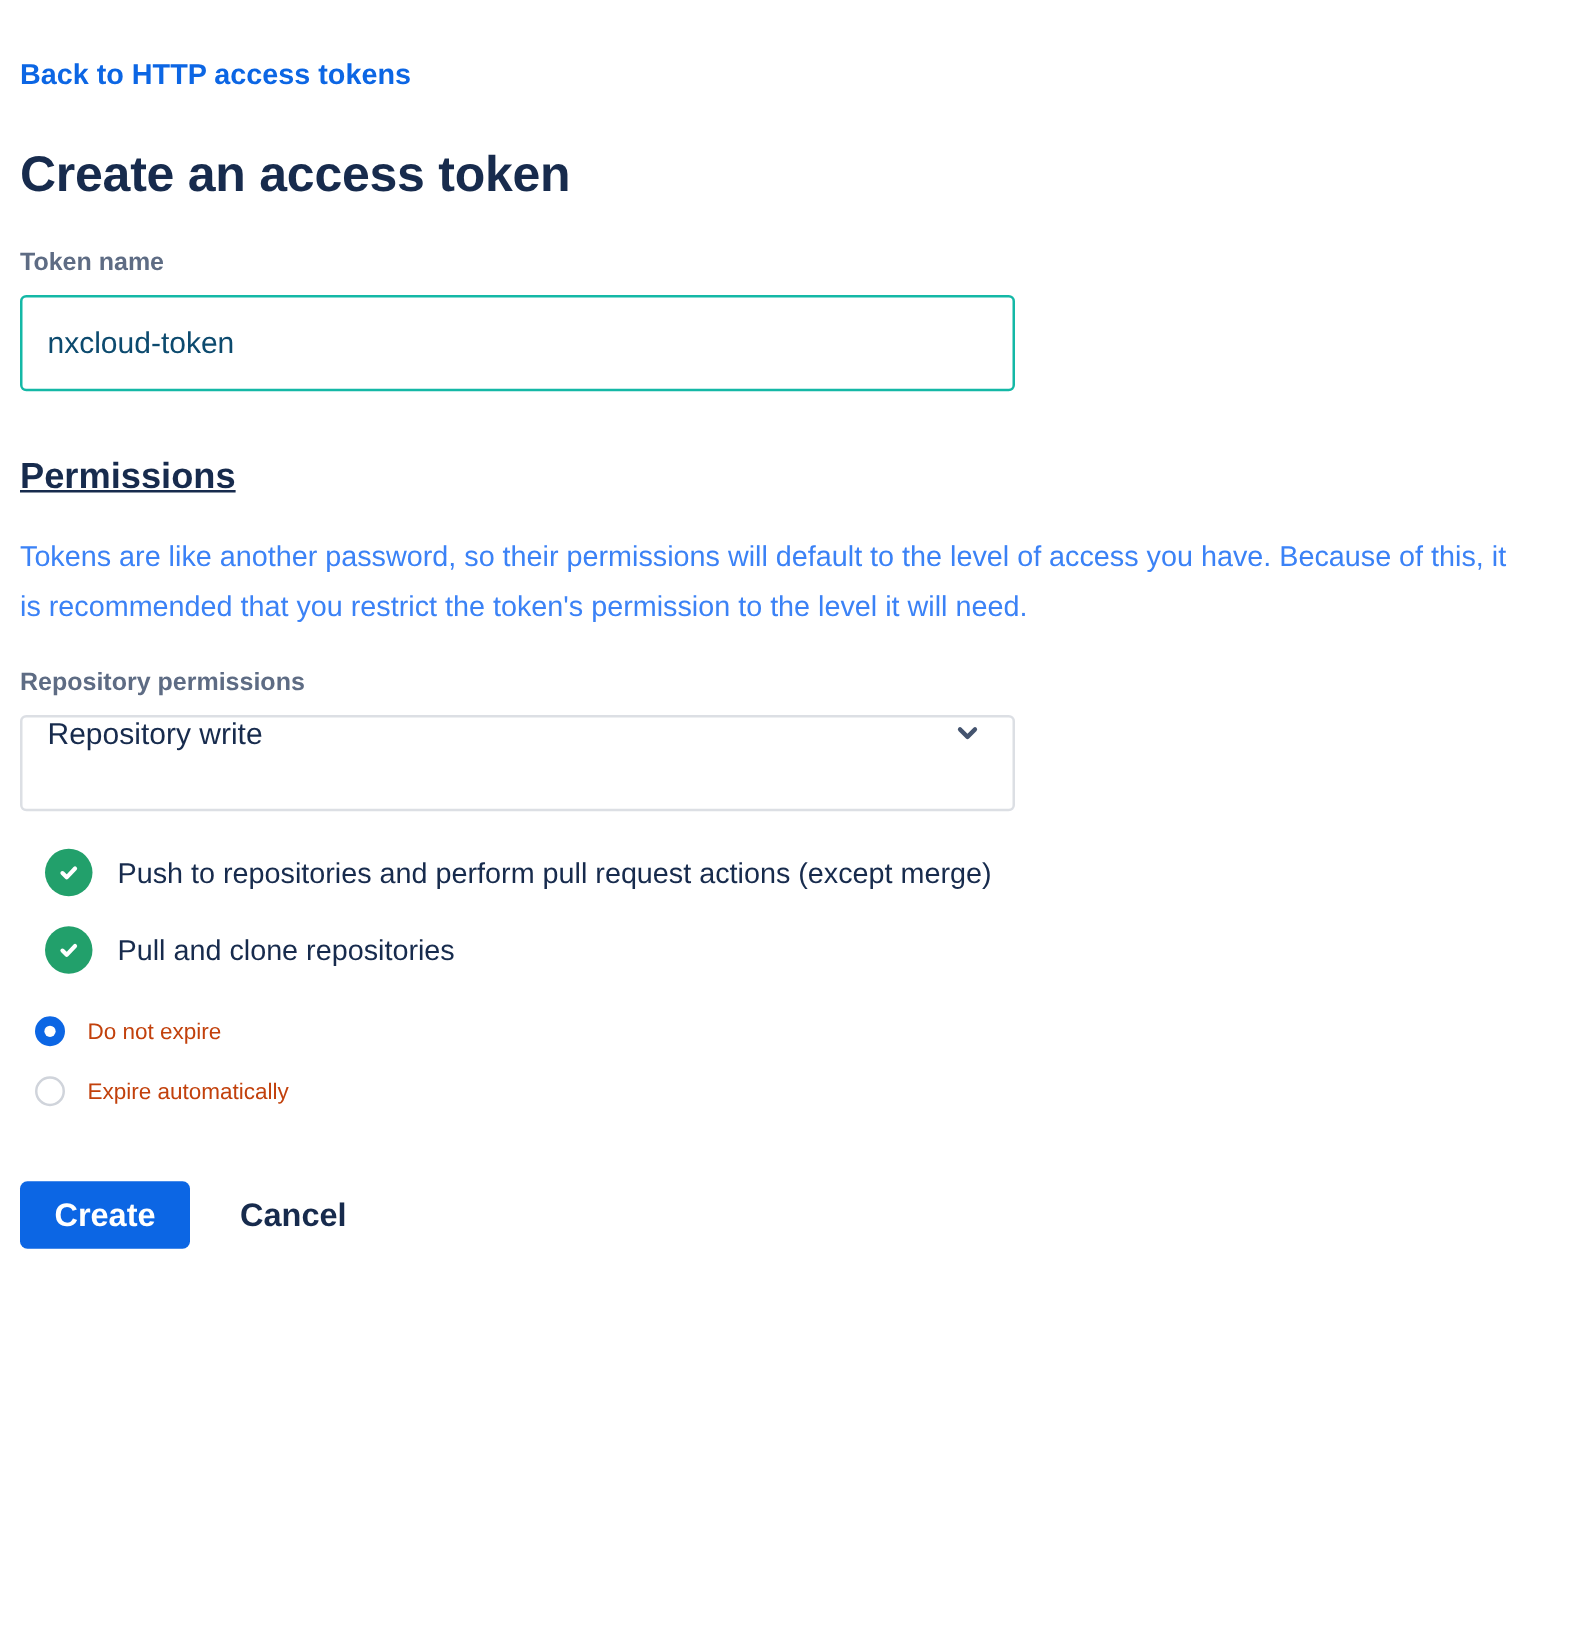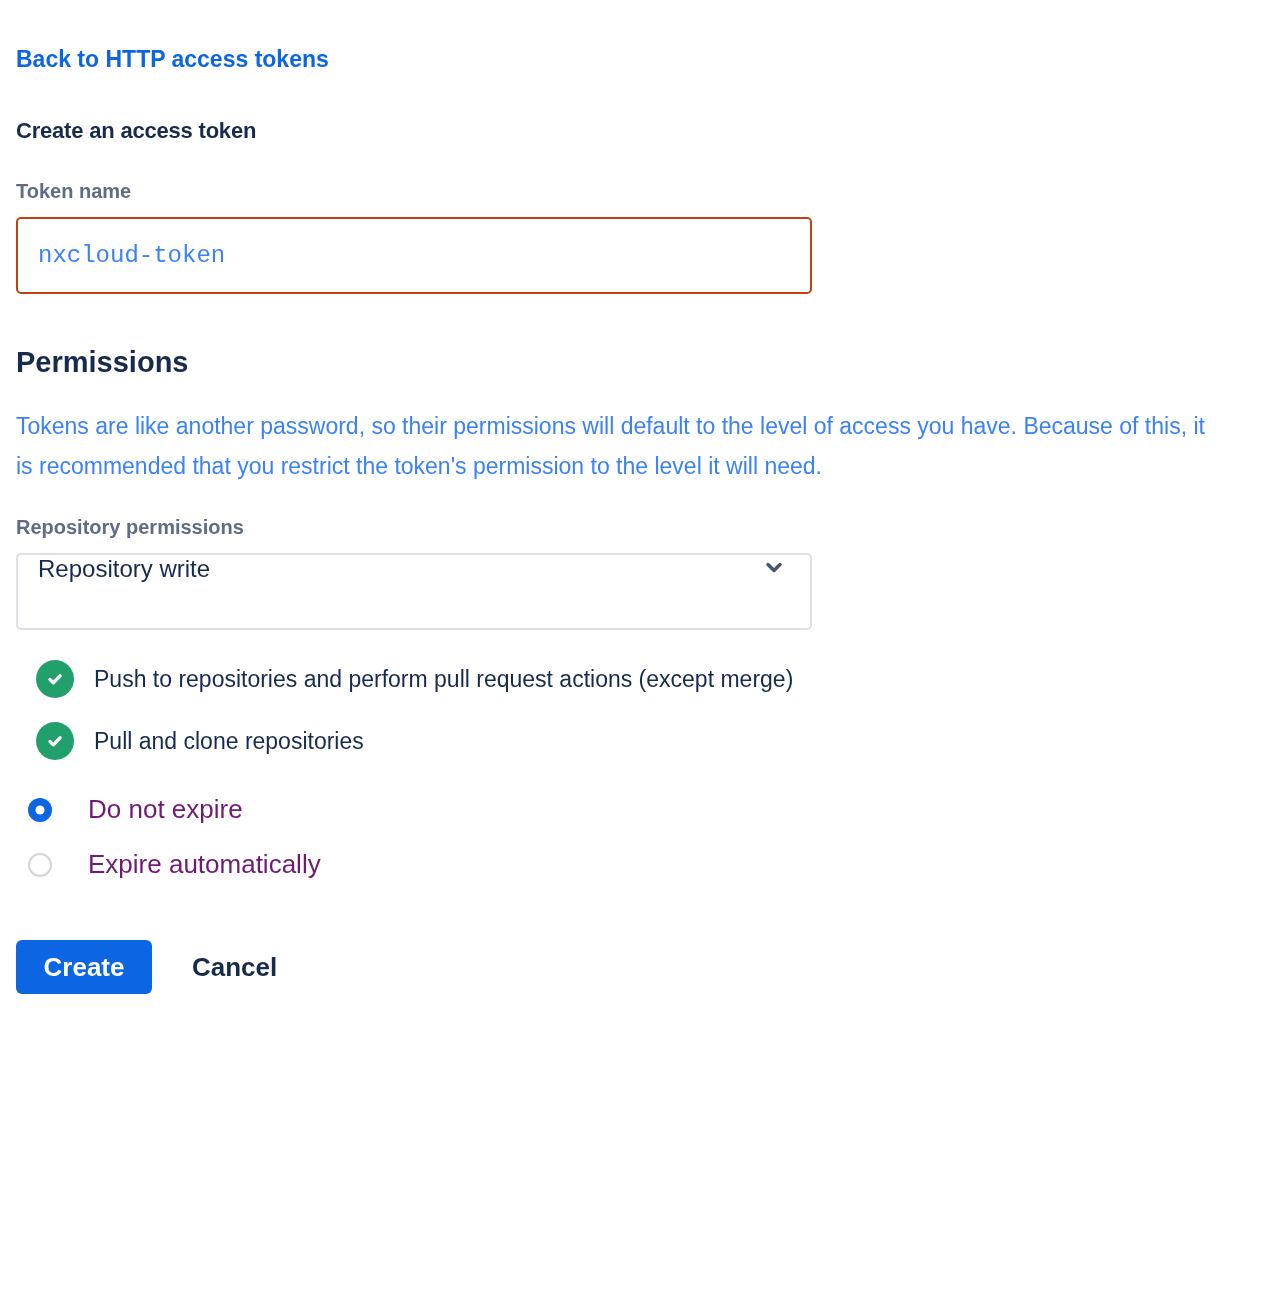--- a/index.html
+++ b/index.html
@@ -14,47 +14,47 @@
 
   .back-link {
     display: inline-block;
     font-size: 23px; font-weight: 700;
     color: #0C66E4; text-decoration: none;
     cursor: pointer;
   }
 
   h1.page-title {
     margin-top: 45px;
-    font-size: 22px; font-weight: 600;
+    font-size: 40px; font-weight: 600;
     color: #172B4D; letter-spacing: -0.2px;
   }
 
   .field-label {
     display: block;
     margin-top: 36px;
     font-size: 20px; font-weight: 700;
     color: #5E6C84;
   }
 
   .text-input {
     margin-top: 14px;
     width: 796px; height: 77px;
-    border: 2px solid #c2410c; border-radius: 5px;
-    font-family: Liberation Mono, monospace;
-    font-size: 24px; color: #3b82f6;
+    border: 2px solid #14b8a6; border-radius: 5px;
+    font-family: Liberation Sans, sans-serif;
+    font-size: 24px; color: #0c4a6e;
     padding: 0 20px;
     outline: none;
     background: #ffffff;
   }
 
   h2.section-heading {
     font-size: 29px; font-weight: 600;
     color: #172B4D;
   }
-  .permissions-heading { margin-top: 52px; }
+  .permissions-heading { margin-top: 52px; text-decoration: underline; }
   .expiry-heading { margin-top: 62px; }
 
   p.body-text {
     margin-top: 27px;
     font-size: 23px; line-height: 40px;
     color: #3b82f6;
     max-width: 1200px;
   }
 
   .select-box {
@@ -108,22 +108,22 @@
     position: absolute; left: 50%; top: 50%;
     width: 9px; height: 9px; border-radius: 50%;
     background: #ffffff;
     transform: translate(-50%, -50%);
   }
   .radio-circle.unselected {
     background: #ffffff;
     border: 2px solid #D0D4DB;
   }
   .radio-label {
-    margin-left: 36px;
-    font-size: 26px; color: #701a75;
+    margin-left: 18px;
+    font-size: 18px; color: #c2410c;
   }
 
   .actions {
     margin-top: 60px;
     display: flex; align-items: center;
   }
   .create-button {
     width: 136px; height: 54px;
     background: #0C66E4; color: #ffffff;
     border: none; border-radius: 6px;

